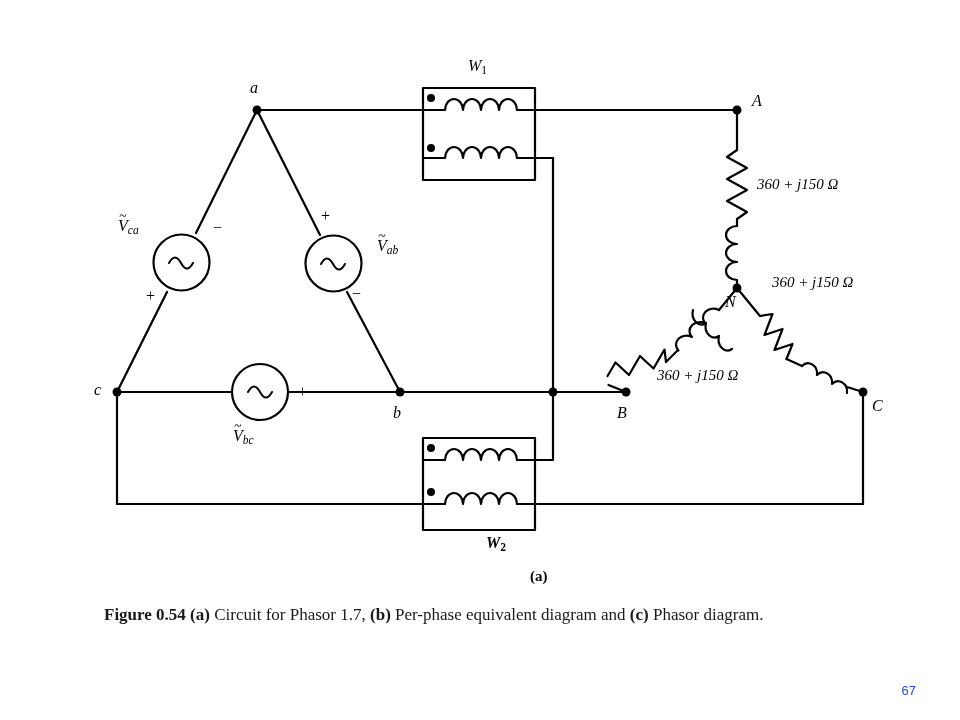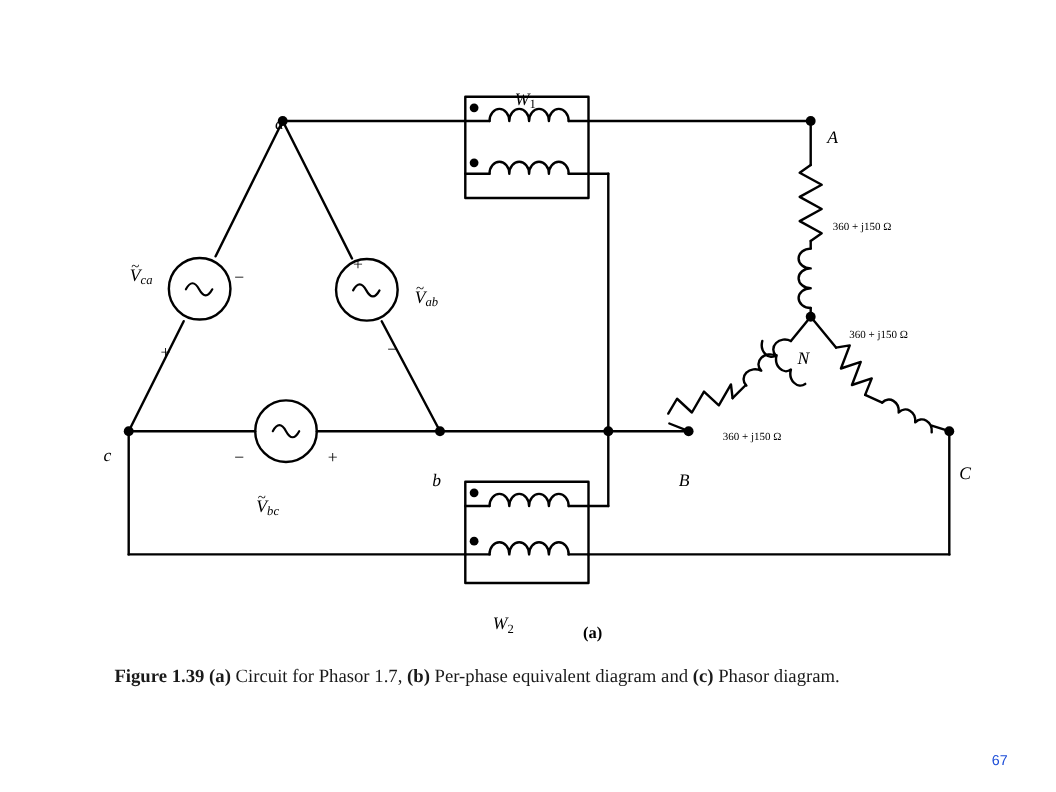--- a/index.html
+++ b/index.html
@@ -33,24 +33,23 @@
     position: absolute;
     left: 0; top: 0;
     width: 860px;
     height: 560px;
   }
   .lbl {
     position: absolute;
     font-family: "Liberation Serif", serif;
     white-space: nowrap;
     line-height: 1;
-    margin-top: 25px;
   }
   .italic { font-style: italic; }
-  .sz15 { font-size: 10px; }
+  .sz15 { font-size: 15px; font-style: italic; }
   .sz16 { font-size: 16px; }
   .sub {
     font-size: 0.72em;
     vertical-align: -0.28em;
     font-style: italic;
   }
   .tilde-wrap {
     position: relative;
     display: inline-block;
   }
@@ -212,34 +211,34 @@
 
     <div class="lbl sz16" style="left:173px; top:398px;">
       <span class="tilde-wrap"><span class="tl">~</span><span class="italic">V</span></span><span class="sub">bc</span>
     </div>
     <div class="lbl sz16" style="left:153px; top:354px;">−</div>
     <div class="lbl sz16" style="left:238px; top:354px;">+</div>
 
     <div class="lbl sz16" style="left:408px; top:28px;">
       <span class="italic">W</span><span class="sub" style="font-style:normal;">1</span>
     </div>
-    <div class="lbl sz16" style="left:388px; top:505px;">
+    <div class="lbl sz16" style="left:426px; top:505px;font-weight:bold;">
       <span class="italic">W</span><span class="sub" style="font-style:normal;">2</span>
     </div>
 
     <div class="lbl sz15" style="left:697px; top:147px;">360 + j150 Ω</div>
     <div class="lbl sz15" style="left:712px; top:245px;">360 + j150 Ω</div>
     <div class="lbl sz15" style="left:597px; top:338px;">360 + j150 Ω</div>
 
     <div class="sublabel-a">(a)</div>
 
   </div>
 
   <div id="caption">
-    <b>Figure 1.39</b>
+    <b>Figure 0.54</b>
     <b>(a)</b>
     <span>Circuit for Phasor 1.7,</span>
     <b>(b)</b>
     <span>Per-phase equivalent diagram and</span>
     <b>(c)</b>
     <span>Phasor diagram.</span>
   </div>
 
   <div id="page-number">67</div>
 

